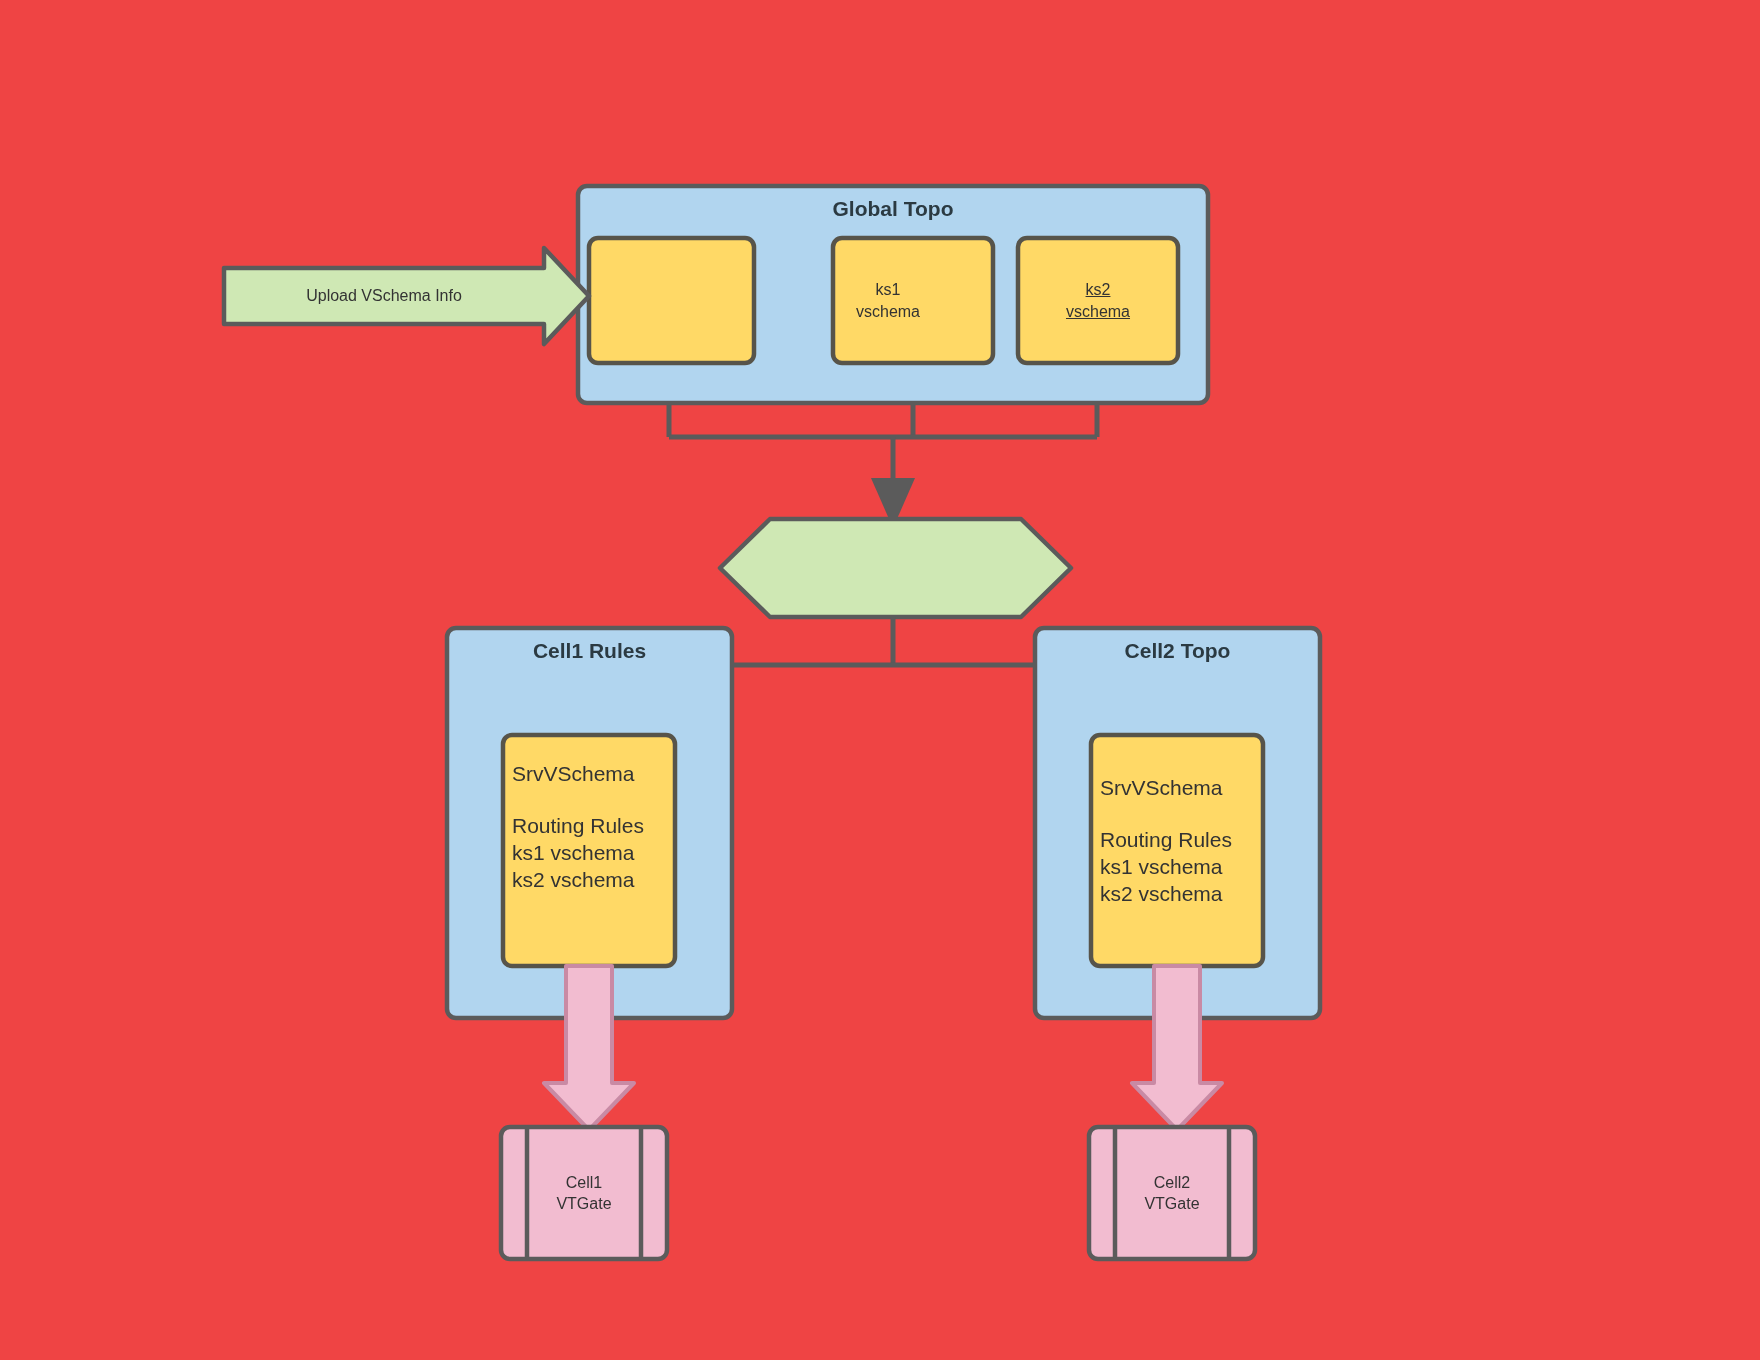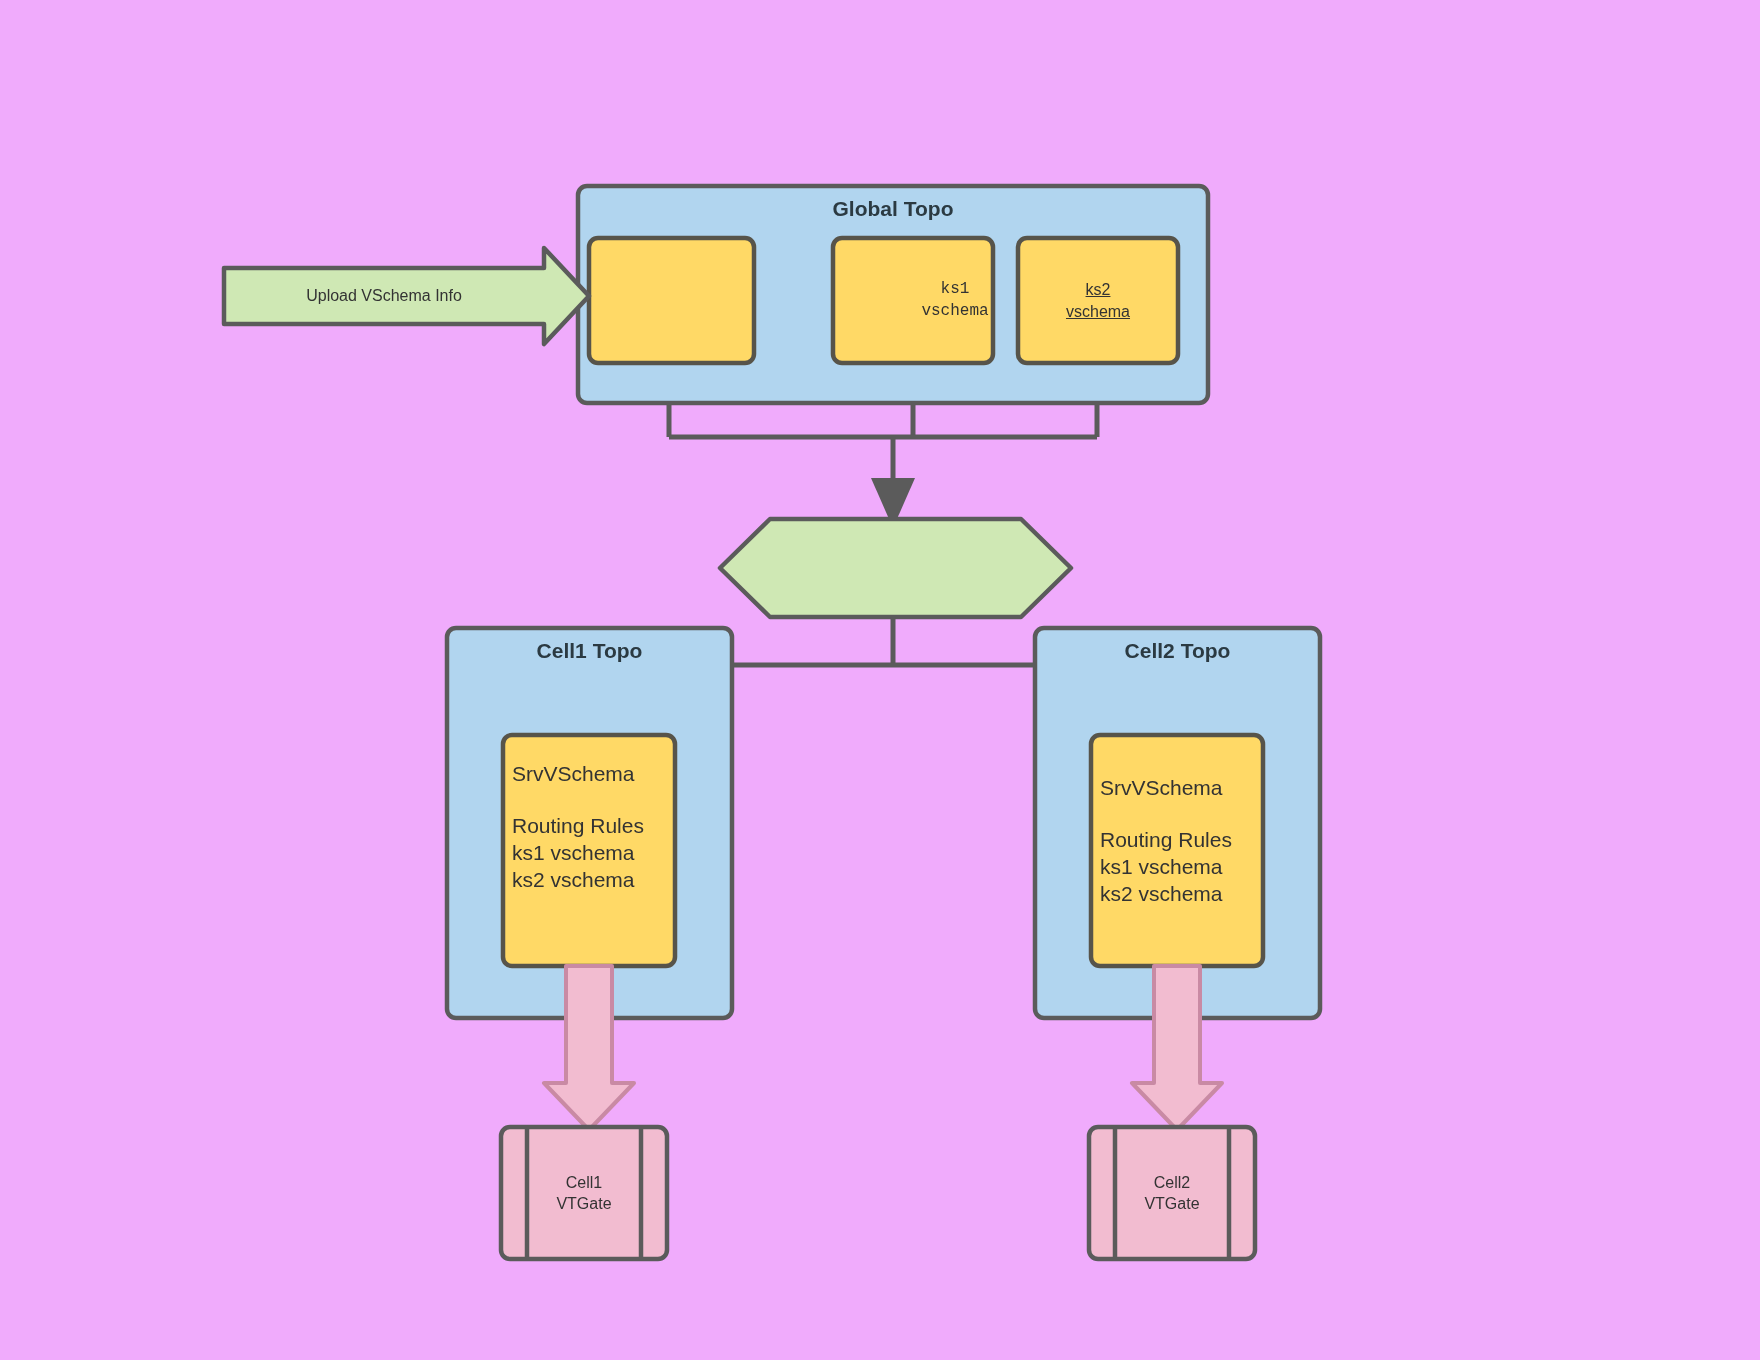--- a/index.html
+++ b/index.html
@@ -9,21 +9,21 @@
     background: #ffffff;
   }
   body {
     font-family: "Liberation Sans", sans-serif;
     color: #333333;
   }
   #canvas {
     position: relative;
     width: 1760px;
     height: 1360px;
-    background: #f0abfc;
+    background: #ef4444;
     overflow: hidden;
   }
   .svg-layer {
     position: absolute;
     left: 0;
     top: 0;
     width: 1760px;
     height: 1360px;
   }
   .node-label {
@@ -136,30 +136,30 @@
     <g>
       <rect x="1089" y="1127" width="166" height="132" rx="9" ry="9" fill="#f2bcd0" stroke="#5b5b5b" stroke-width="4.5"></rect>
       <line x1="1115" y1="1127" x2="1115" y2="1259" stroke="#5b5b5b" stroke-width="4.5"></line>
       <line x1="1229" y1="1127" x2="1229" y2="1259" stroke="#5b5b5b" stroke-width="4.5"></line>
     </g>
   </svg>
 
   <div class="container-title" style="left:578px; top:197px; width:630px;">Global Topo</div>
 
 
-  <div class="node-label t22" style="left:875px; top:238px; width:160px; height:125px;font-family:Liberation Mono, monospace;">ks1
+  <div class="node-label t22" style="left:808px; top:238px; width:160px; height:125px;">ks1
 vschema</div>
 
   <div class="node-label t22" style="left:1018px; top:238px; width:160px; height:125px;text-decoration:underline;">ks2
 vschema</div>
 
   <div class="node-label t22" style="left:224px; top:268px; width:320px; height:56px;">Upload VSchema Info</div>
 
 
-  <div class="container-title" style="left:447px; top:639px; width:285px;">Cell1 Topo</div>
+  <div class="container-title" style="left:447px; top:639px; width:285px;">Cell1 Rules</div>
 
   <div class="node-label left-label t21" style="left:512px; top:758px; width:160px; height:32px;">SrvVSchema</div>
   <div class="node-label left-label t21" style="left:512px; top:812px; width:160px; height:28px;">Routing Rules</div>
   <div class="node-label left-label t21" style="left:512px; top:839px; width:160px; height:28px;">ks1 vschema</div>
   <div class="node-label left-label t21" style="left:512px; top:866px; width:160px; height:28px;">ks2 vschema</div>
 
   <div class="node-label t22" style="left:527px; top:1127px; width:114px; height:132px;">Cell1
 VTGate</div>
 
   <div class="container-title" style="left:1035px; top:639px; width:285px;">Cell2 Topo</div>

